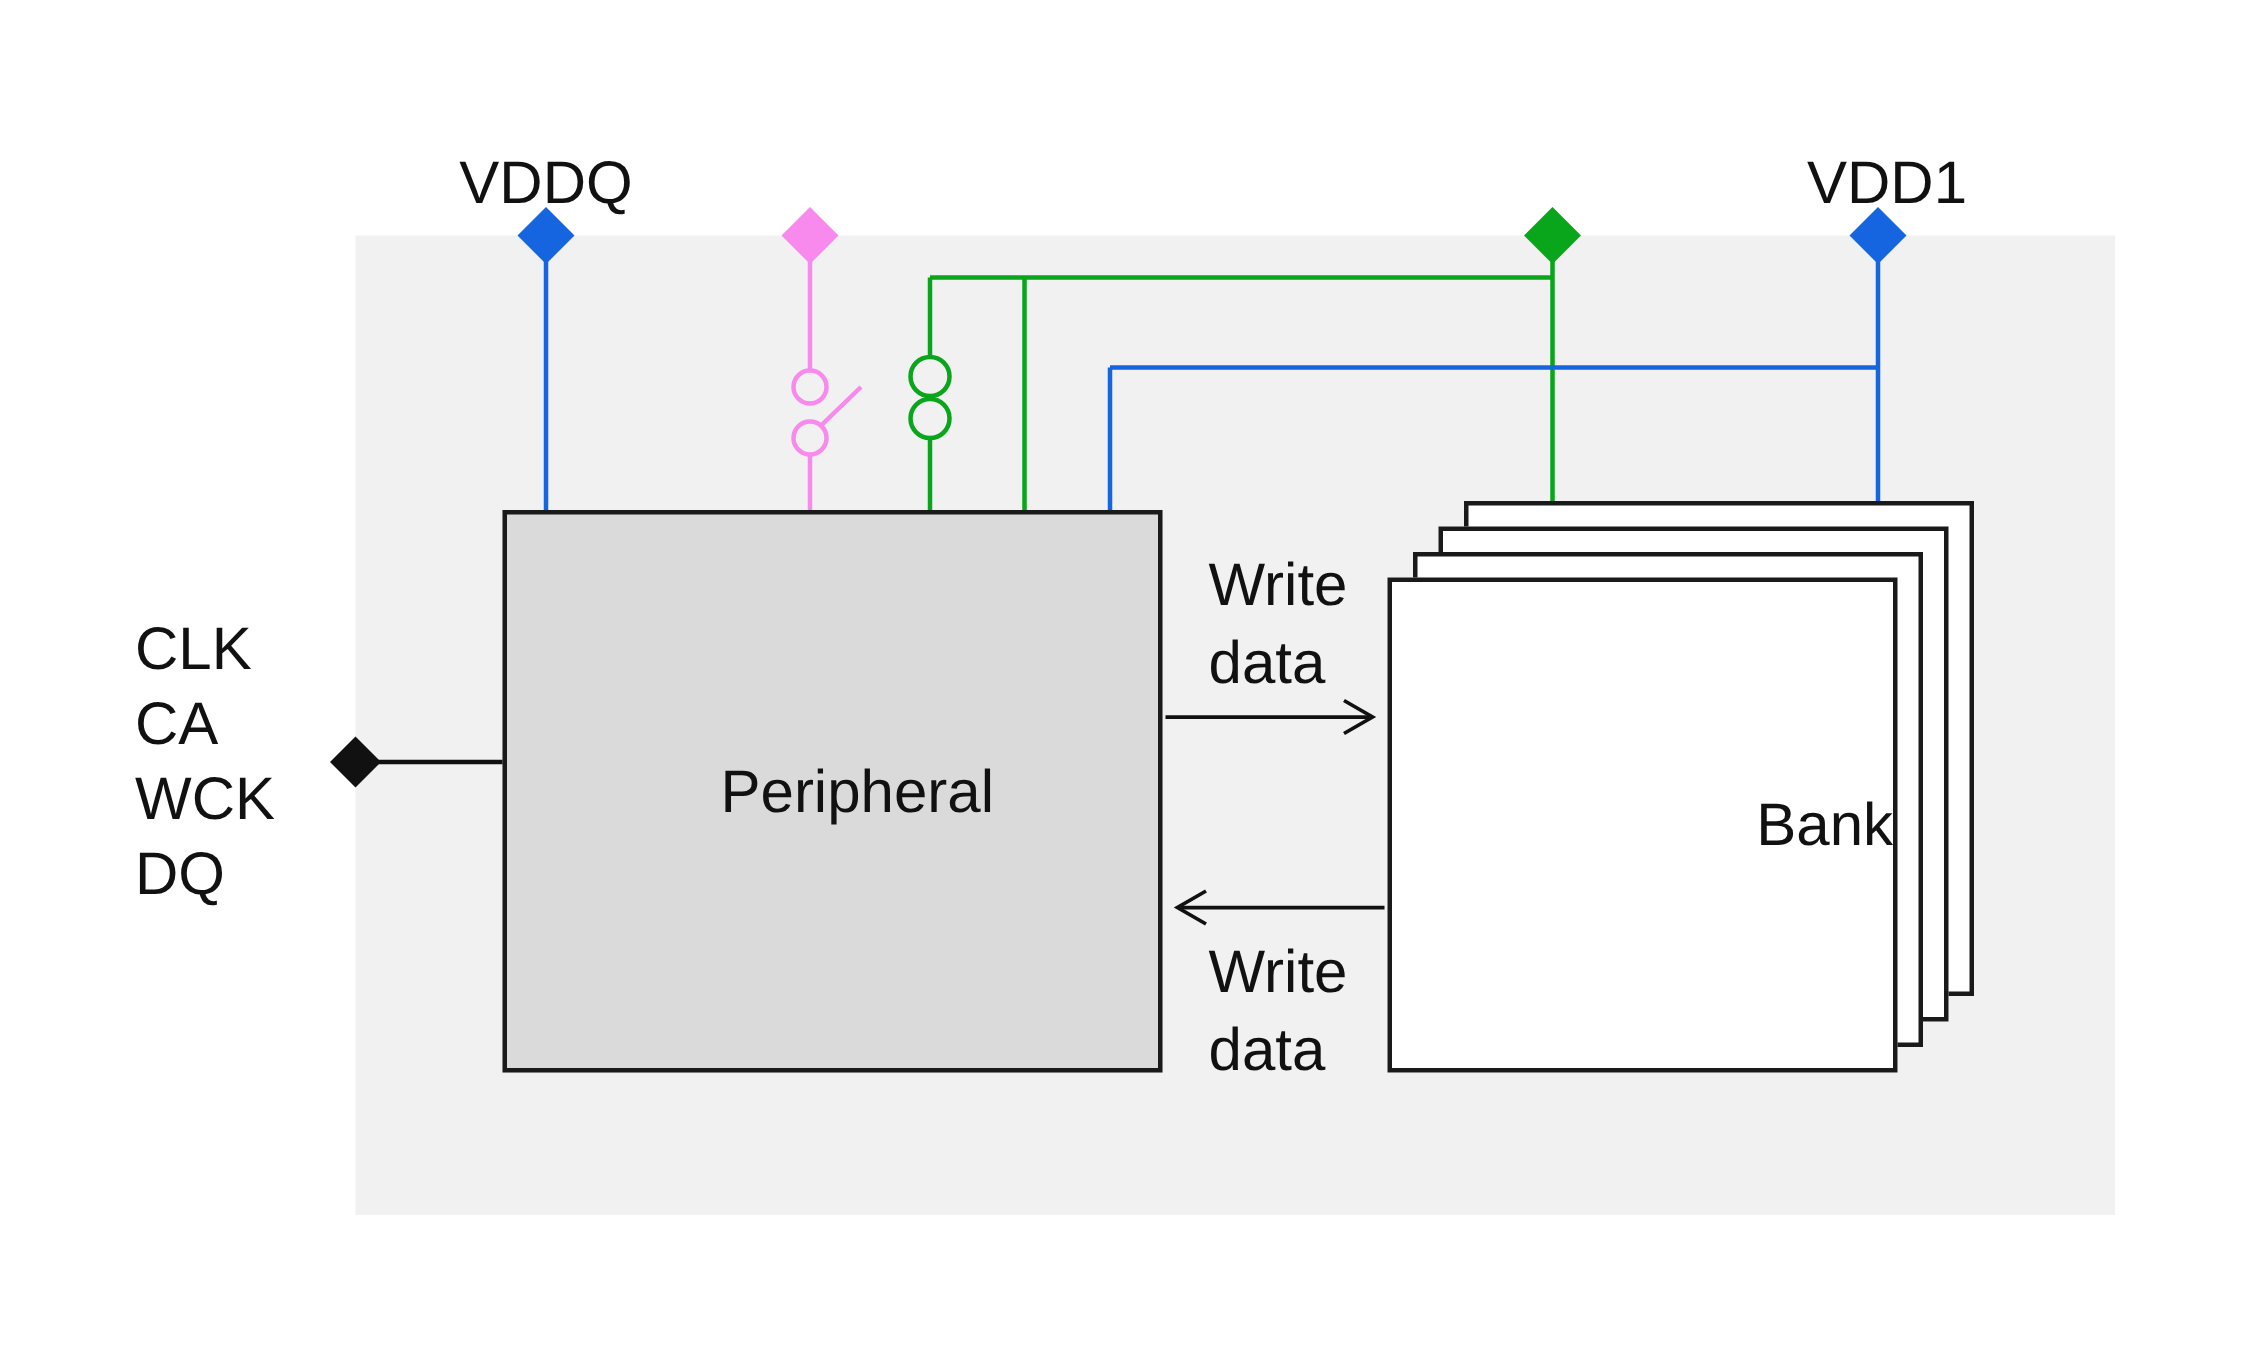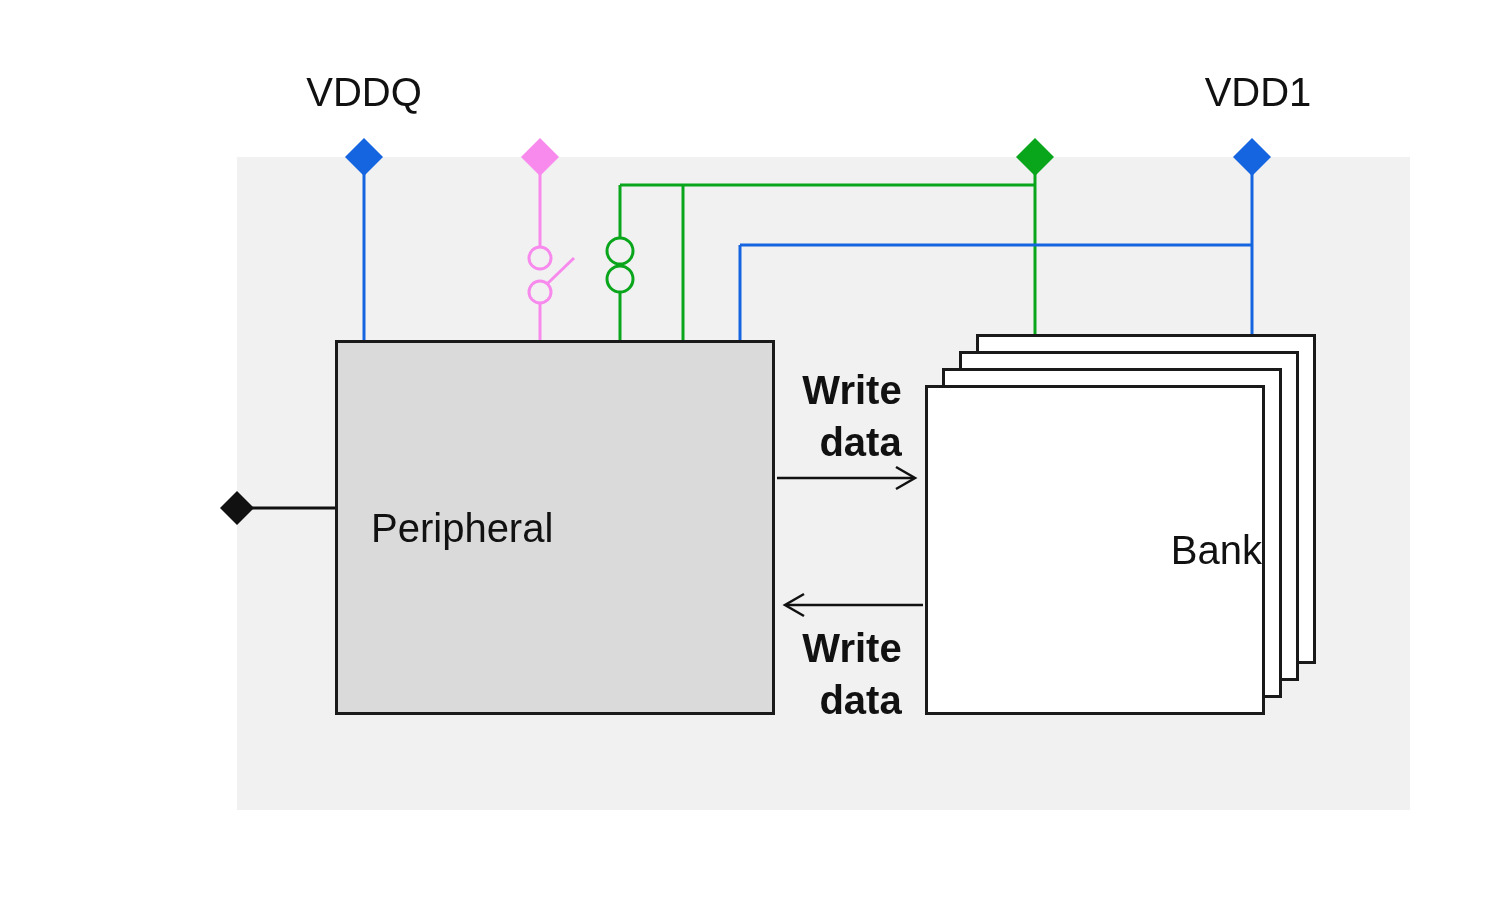--- a/index.html
+++ b/index.html
@@ -13,27 +13,27 @@
 
   .panel {
     position: absolute; left: 237px; top: 157px;
     width: 1173px; height: 653px;
     background: #f1f1f2; z-index: 0;
   }
 
   svg.wires { position: absolute; left: 0; top: 0; z-index: 1; }
 
   .rail-label {
-    position: absolute; top: 70px; transform: translateX(-50%);
+    position: absolute; top: 100px; transform: translateX(-50%);
     font-size: 40px; font-weight: 500; white-space: nowrap; z-index: 3;
   }
 
   .block {
     position: absolute; border: 3px solid #1a1a1a; z-index: 2;
-    display: flex; align-items: center; justify-content: flex-start; padding-left: 33px;
+    display: flex; align-items: center; justify-content: center; padding-left: 33px;
   }
   .peripheral { left: 335px; top: 340px; width: 440px; height: 375px; background: #dadada; }
 
   .bank-card {
     position: absolute; width: 340px; height: 330px;
     background: #ffffff; border: 3px solid #1a1a1a; z-index: 2;
     display: flex; align-items: center; justify-content: flex-end;
   }
   .bank-4 { left: 976px; top: 334px; }
   .bank-3 { left: 959px; top: 351px; }
@@ -41,22 +41,22 @@
   .bank-1 { left: 925px; top: 385px; }
 
   .block-label { font-size: 40px; font-weight: 500; text-align: center; line-height: 50px; }
 
   .signals {
     position: absolute; left: 90px; top: 408px;
     font-size: 40px; font-weight: 500; line-height: 50px; z-index: 3;
   }
 
   .flow-label {
-    position: absolute; transform: translateX(-50%); text-align: right;
-    font-size: 40px; font-weight: 700; line-height: 52px; z-index: 3; white-space: nowrap;
+    position: absolute; transform: translateX(-50%); text-align: left;
+    font-size: 40px; font-weight: 400; line-height: 52px; z-index: 3; white-space: nowrap;
   }
   .flow-write { left: 852px; top: 364px; }
   .flow-read  { left: 852px; top: 622px; }
 </style>
 </head>
 <body>
 
 <div class="canvas">
 
   <div class="panel"></div>
@@ -93,20 +93,26 @@
     <line x1="777" y1="478" x2="913" y2="478" stroke-width="2.5" stroke="#111111"></line>
     <polyline points="896,467 915,478 896,489" fill="none" stroke-width="2.5" stroke="#111111"></polyline>
 
     <line x1="923" y1="605" x2="787" y2="605" stroke-width="2.5" stroke="#111111"></line>
     <polyline points="804,594 785,605 804,616" fill="none" stroke-width="2.5" stroke="#111111"></polyline>
   </svg>
 
   <div class="rail-label" style="left:364px">VDDQ</div>
   <div class="rail-label" style="left:1258px">VDD1</div>
 
+  <div class="signals">
+    <div>CLK</div>
+    <div>CA</div>
+    <div>WCK</div>
+    <div>DQ</div>
+  </div>
 
   <div class="block peripheral">
     <div class="block-label">
       <div>Peripheral</div>
     </div>
   </div>
 
   <div class="bank-card bank-4"></div>
   <div class="bank-card bank-3"></div>
   <div class="bank-card bank-2"></div>

